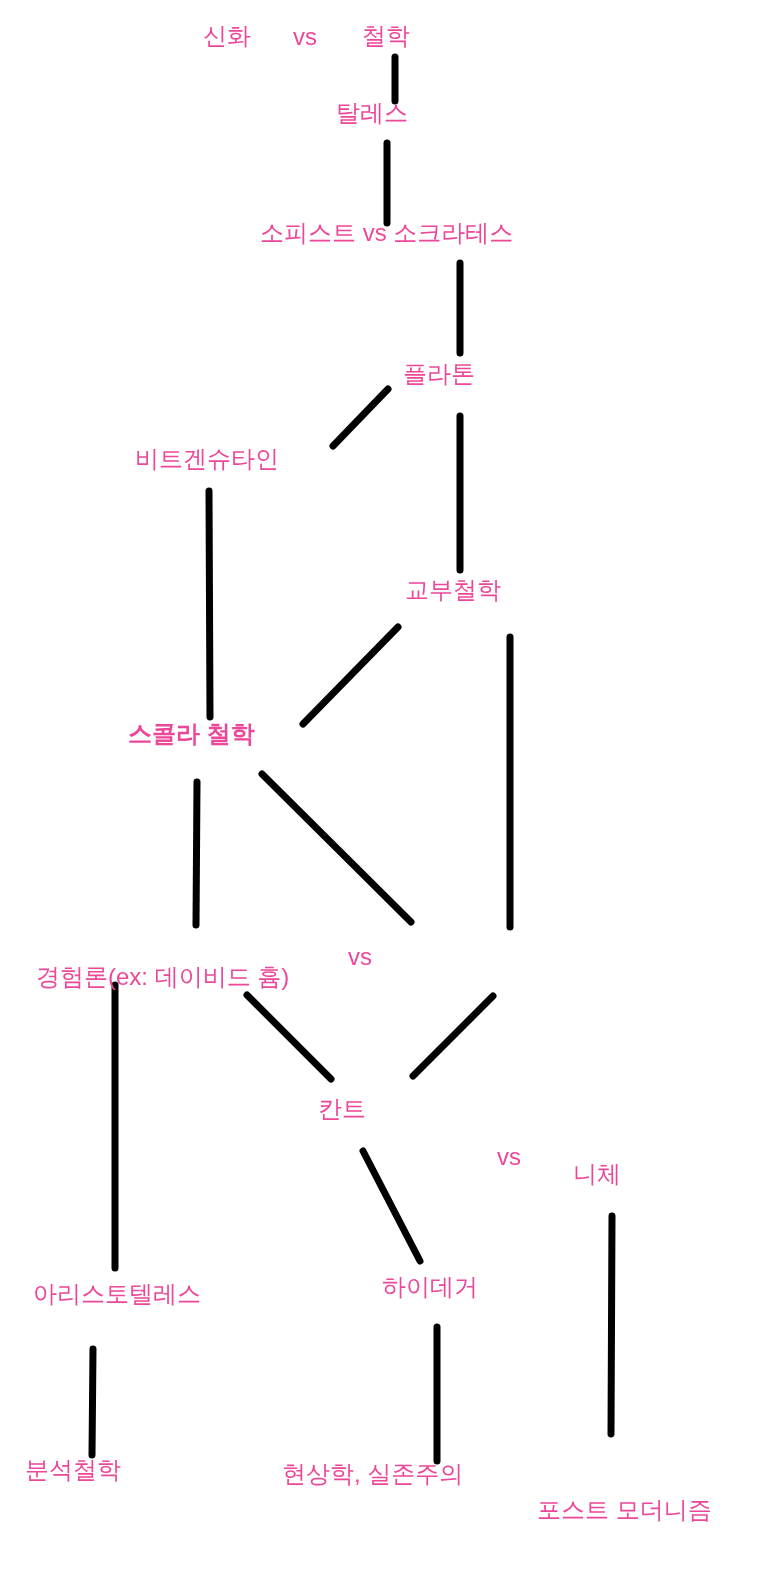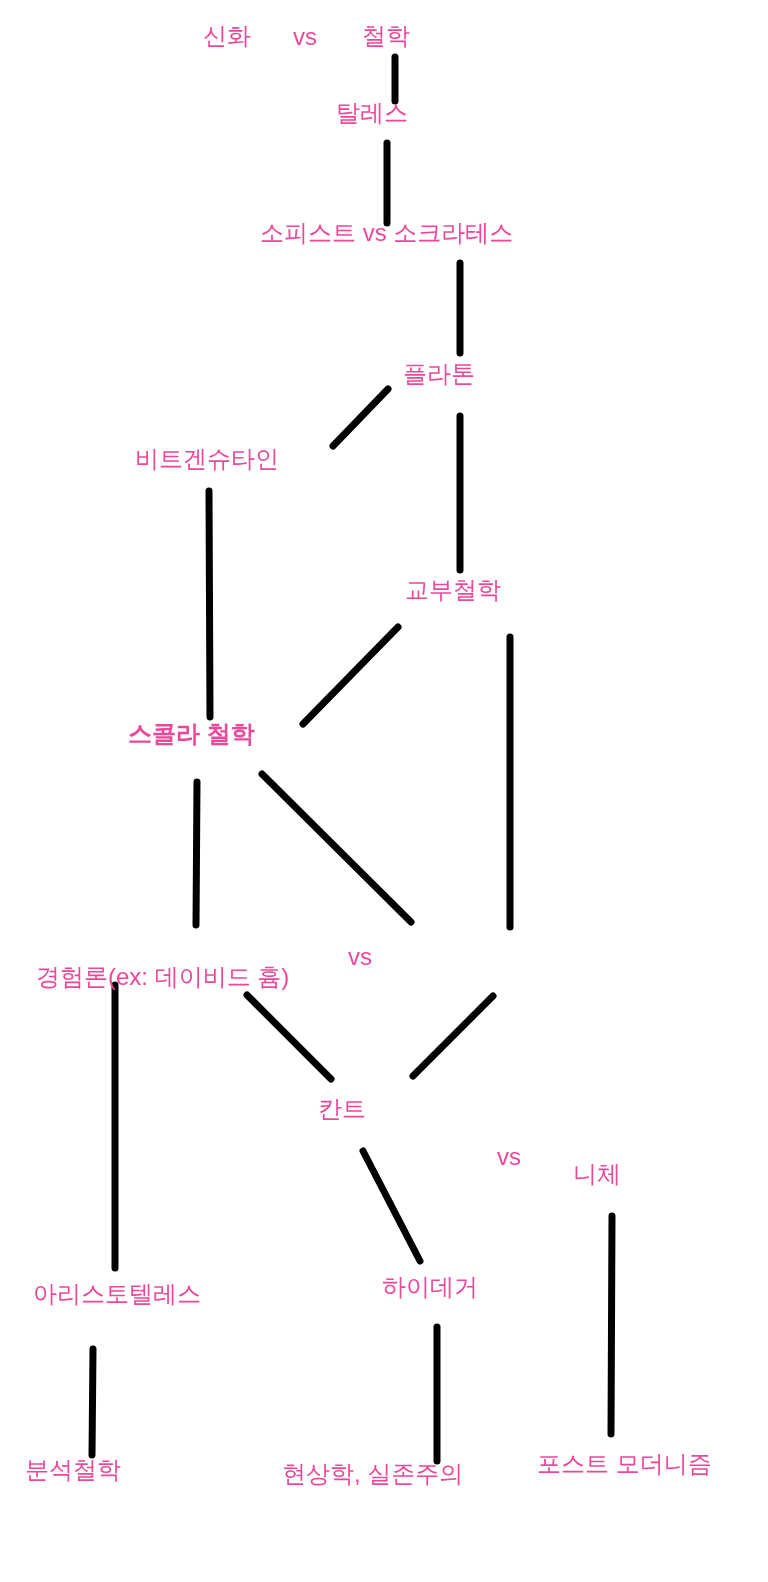--- a/index.html
+++ b/index.html
@@ -74,15 +74,15 @@
       <div class="node" style="left: 128px; top: 721px; font-weight: bold;">스콜라 철학</div>
       <div class="node" style="left: 36px; top: 941px; margin-top: 23px;">경험론(ex: 데이비드 흄)</div>
       <div class="node" style="left: 348px; top: 944px;">vs</div>
       <div class="node" style="left: 318px; top: 1096px;">칸트</div>
       <div class="node" style="left: 497px; top: 1144px;">vs</div>
       <div class="node" style="left: 573px; top: 1161px;">니체</div>
       <div class="node" style="left: 33px; top: 1281px;">아리스토텔레스</div>
       <div class="node" style="left: 382px; top: 1274px;">하이데거</div>
       <div class="node" style="left: 25px; top: 1457px;">분석철학</div>
       <div class="node" style="left: 282px; top: 1461px;">현상학, 실존주의</div>
-      <div class="node" style="left: 537px; top: 1451px; text-align: center;">포스트 모더니즘</div>
+      <div class="node" style="left: 537px; top: 1497px; text-align: center;">포스트 모더니즘</div>
     </div>
 </div>
 
 </body></html>

